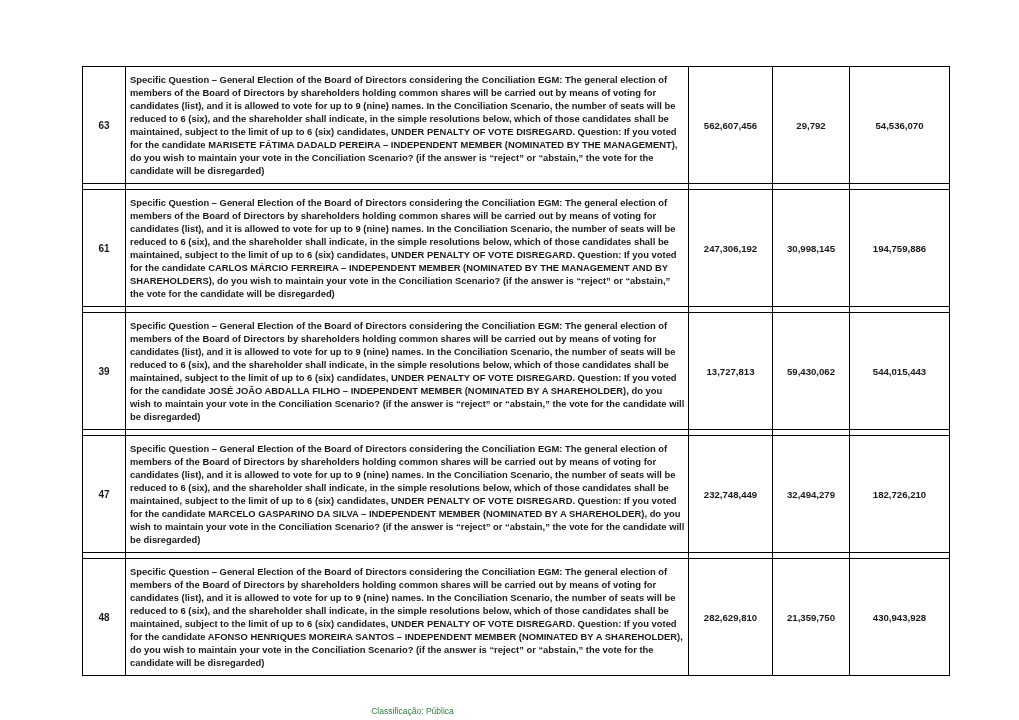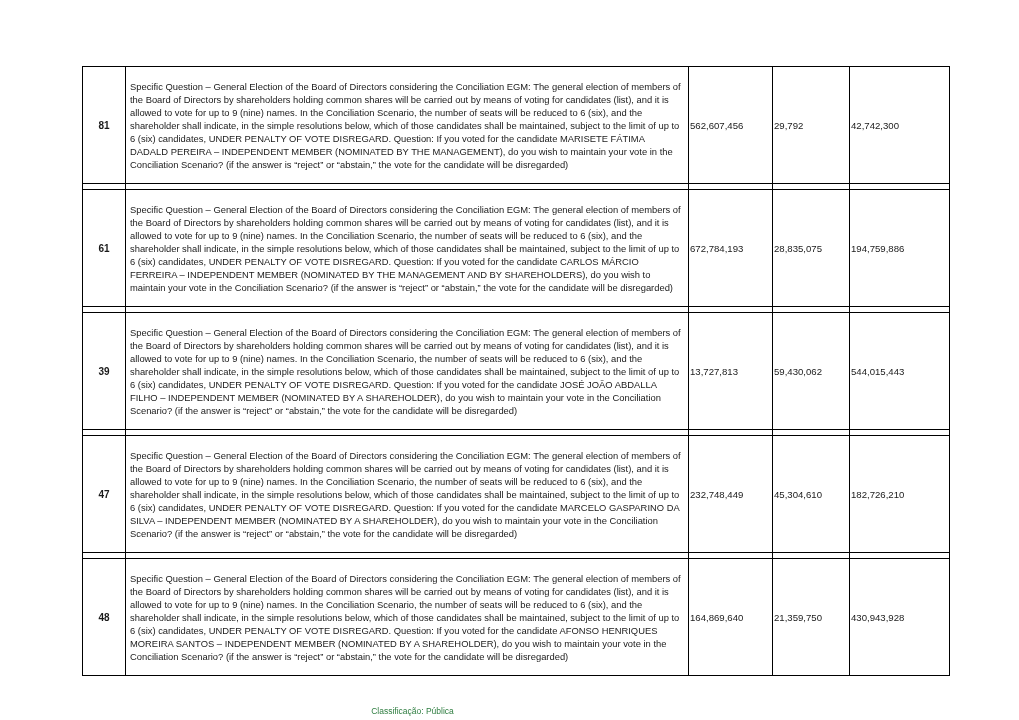--- a/index.html
+++ b/index.html
@@ -19,20 +19,21 @@
     position: absolute;
     left: 82px;
     top: 66px;
     width: 867px;
     border-collapse: collapse;
     table-layout: fixed;
   }
   .doc-table td {
     border: 1.5px solid #000000;
     overflow: hidden;
+    font-weight: bold;
   }
   tr.content-row {
     height: 117px;
   }
   tr.spacer-row {
     height: 5px;
   }
   tr.spacer-row td {
     padding: 0;
     height: 5px;
@@ -47,20 +48,21 @@
   }
   td.q-cell {
     vertical-align: middle;
     text-align: left;
     font-size: 9.4px;
     line-height: 13px;
     padding: 4px 3px 4px 4px;
     letter-spacing: 0px;
   }
   td.v-cell {
+    text-align: center;
     vertical-align: middle;
     font-size: 9.6px;
     margin-top: 8px;
   }
   .footer-classification {
     position: absolute;
     left: 0;
     top: 706px;
     width: 825px;
     text-align: center;
@@ -74,38 +76,38 @@
 <table class="doc-table">
   <colgroup>
     <col style="width:43px">
     <col style="width:563px">
     <col style="width:84px">
     <col style="width:77px">
     <col style="width:100px">
   </colgroup>
   <tbody>
     <tr class="content-row">
-      <td class="num-cell">81</td>
+      <td class="num-cell">63</td>
       <td class="q-cell">Specific Question – General Election of the Board of Directors considering the Conciliation EGM: The general election of members of the Board of Directors by shareholders holding common shares will be carried out by means of voting for candidates (list), and it is allowed to vote for up to 9 (nine) names. In the Conciliation Scenario, the number of seats will be reduced to 6 (six), and the shareholder shall indicate, in the simple resolutions below, which of those candidates shall be maintained, subject to the limit of up to 6 (six) candidates, UNDER PENALTY OF VOTE DISREGARD. Question: If you voted for the candidate MARISETE FÁTIMA DADALD PEREIRA – INDEPENDENT MEMBER (NOMINATED BY THE MANAGEMENT), do you wish to maintain your vote in the Conciliation Scenario? (if the answer is “reject” or “abstain,” the vote for the candidate will be disregarded)</td>
       <td class="v-cell">562,607,456</td>
       <td class="v-cell">29,792</td>
-      <td class="v-cell">42,742,300</td>
+      <td class="v-cell">54,536,070</td>
     </tr>
     <tr class="spacer-row">
       <td></td>
       <td></td>
       <td></td>
       <td></td>
       <td></td>
     </tr>
     <tr class="content-row">
       <td class="num-cell">61</td>
       <td class="q-cell">Specific Question – General Election of the Board of Directors considering the Conciliation EGM: The general election of members of the Board of Directors by shareholders holding common shares will be carried out by means of voting for candidates (list), and it is allowed to vote for up to 9 (nine) names. In the Conciliation Scenario, the number of seats will be reduced to 6 (six), and the shareholder shall indicate, in the simple resolutions below, which of those candidates shall be maintained, subject to the limit of up to 6 (six) candidates, UNDER PENALTY OF VOTE DISREGARD. Question: If you voted for the candidate CARLOS MÁRCIO FERREIRA – INDEPENDENT MEMBER (NOMINATED BY THE MANAGEMENT AND BY SHAREHOLDERS), do you wish to maintain your vote in the Conciliation Scenario? (if the answer is “reject” or “abstain,” the vote for the candidate will be disregarded)</td>
-      <td class="v-cell">672,784,193</td>
-      <td class="v-cell">28,835,075</td>
+      <td class="v-cell">247,306,192</td>
+      <td class="v-cell">30,998,145</td>
       <td class="v-cell">194,759,886</td>
     </tr>
     <tr class="spacer-row">
       <td></td>
       <td></td>
       <td></td>
       <td></td>
       <td></td>
     </tr>
     <tr class="content-row">
@@ -119,33 +121,33 @@
       <td></td>
       <td></td>
       <td></td>
       <td></td>
       <td></td>
     </tr>
     <tr class="content-row">
       <td class="num-cell">47</td>
       <td class="q-cell">Specific Question – General Election of the Board of Directors considering the Conciliation EGM: The general election of members of the Board of Directors by shareholders holding common shares will be carried out by means of voting for candidates (list), and it is allowed to vote for up to 9 (nine) names. In the Conciliation Scenario, the number of seats will be reduced to 6 (six), and the shareholder shall indicate, in the simple resolutions below, which of those candidates shall be maintained, subject to the limit of up to 6 (six) candidates, UNDER PENALTY OF VOTE DISREGARD. Question: If you voted for the candidate MARCELO GASPARINO DA SILVA – INDEPENDENT MEMBER (NOMINATED BY A SHAREHOLDER), do you wish to maintain your vote in the Conciliation Scenario? (if the answer is “reject” or “abstain,” the vote for the candidate will be disregarded)</td>
       <td class="v-cell">232,748,449</td>
-      <td class="v-cell">45,304,610</td>
+      <td class="v-cell">32,494,279</td>
       <td class="v-cell">182,726,210</td>
     </tr>
     <tr class="spacer-row">
       <td></td>
       <td></td>
       <td></td>
       <td></td>
       <td></td>
     </tr>
     <tr class="content-row">
       <td class="num-cell">48</td>
       <td class="q-cell">Specific Question – General Election of the Board of Directors considering the Conciliation EGM: The general election of members of the Board of Directors by shareholders holding common shares will be carried out by means of voting for candidates (list), and it is allowed to vote for up to 9 (nine) names. In the Conciliation Scenario, the number of seats will be reduced to 6 (six), and the shareholder shall indicate, in the simple resolutions below, which of those candidates shall be maintained, subject to the limit of up to 6 (six) candidates, UNDER PENALTY OF VOTE DISREGARD. Question: If you voted for the candidate AFONSO HENRIQUES MOREIRA SANTOS – INDEPENDENT MEMBER (NOMINATED BY A SHAREHOLDER), do you wish to maintain your vote in the Conciliation Scenario? (if the answer is “reject” or “abstain,” the vote for the candidate will be disregarded)</td>
-      <td class="v-cell">164,869,640</td>
+      <td class="v-cell">282,629,810</td>
       <td class="v-cell">21,359,750</td>
       <td class="v-cell">430,943,928</td>
     </tr>
   </tbody>
 </table>
 
 <div class="footer-classification" style="color: rgb(46, 125, 64);">Classificação: Pública</div>
 
 </body></html>

